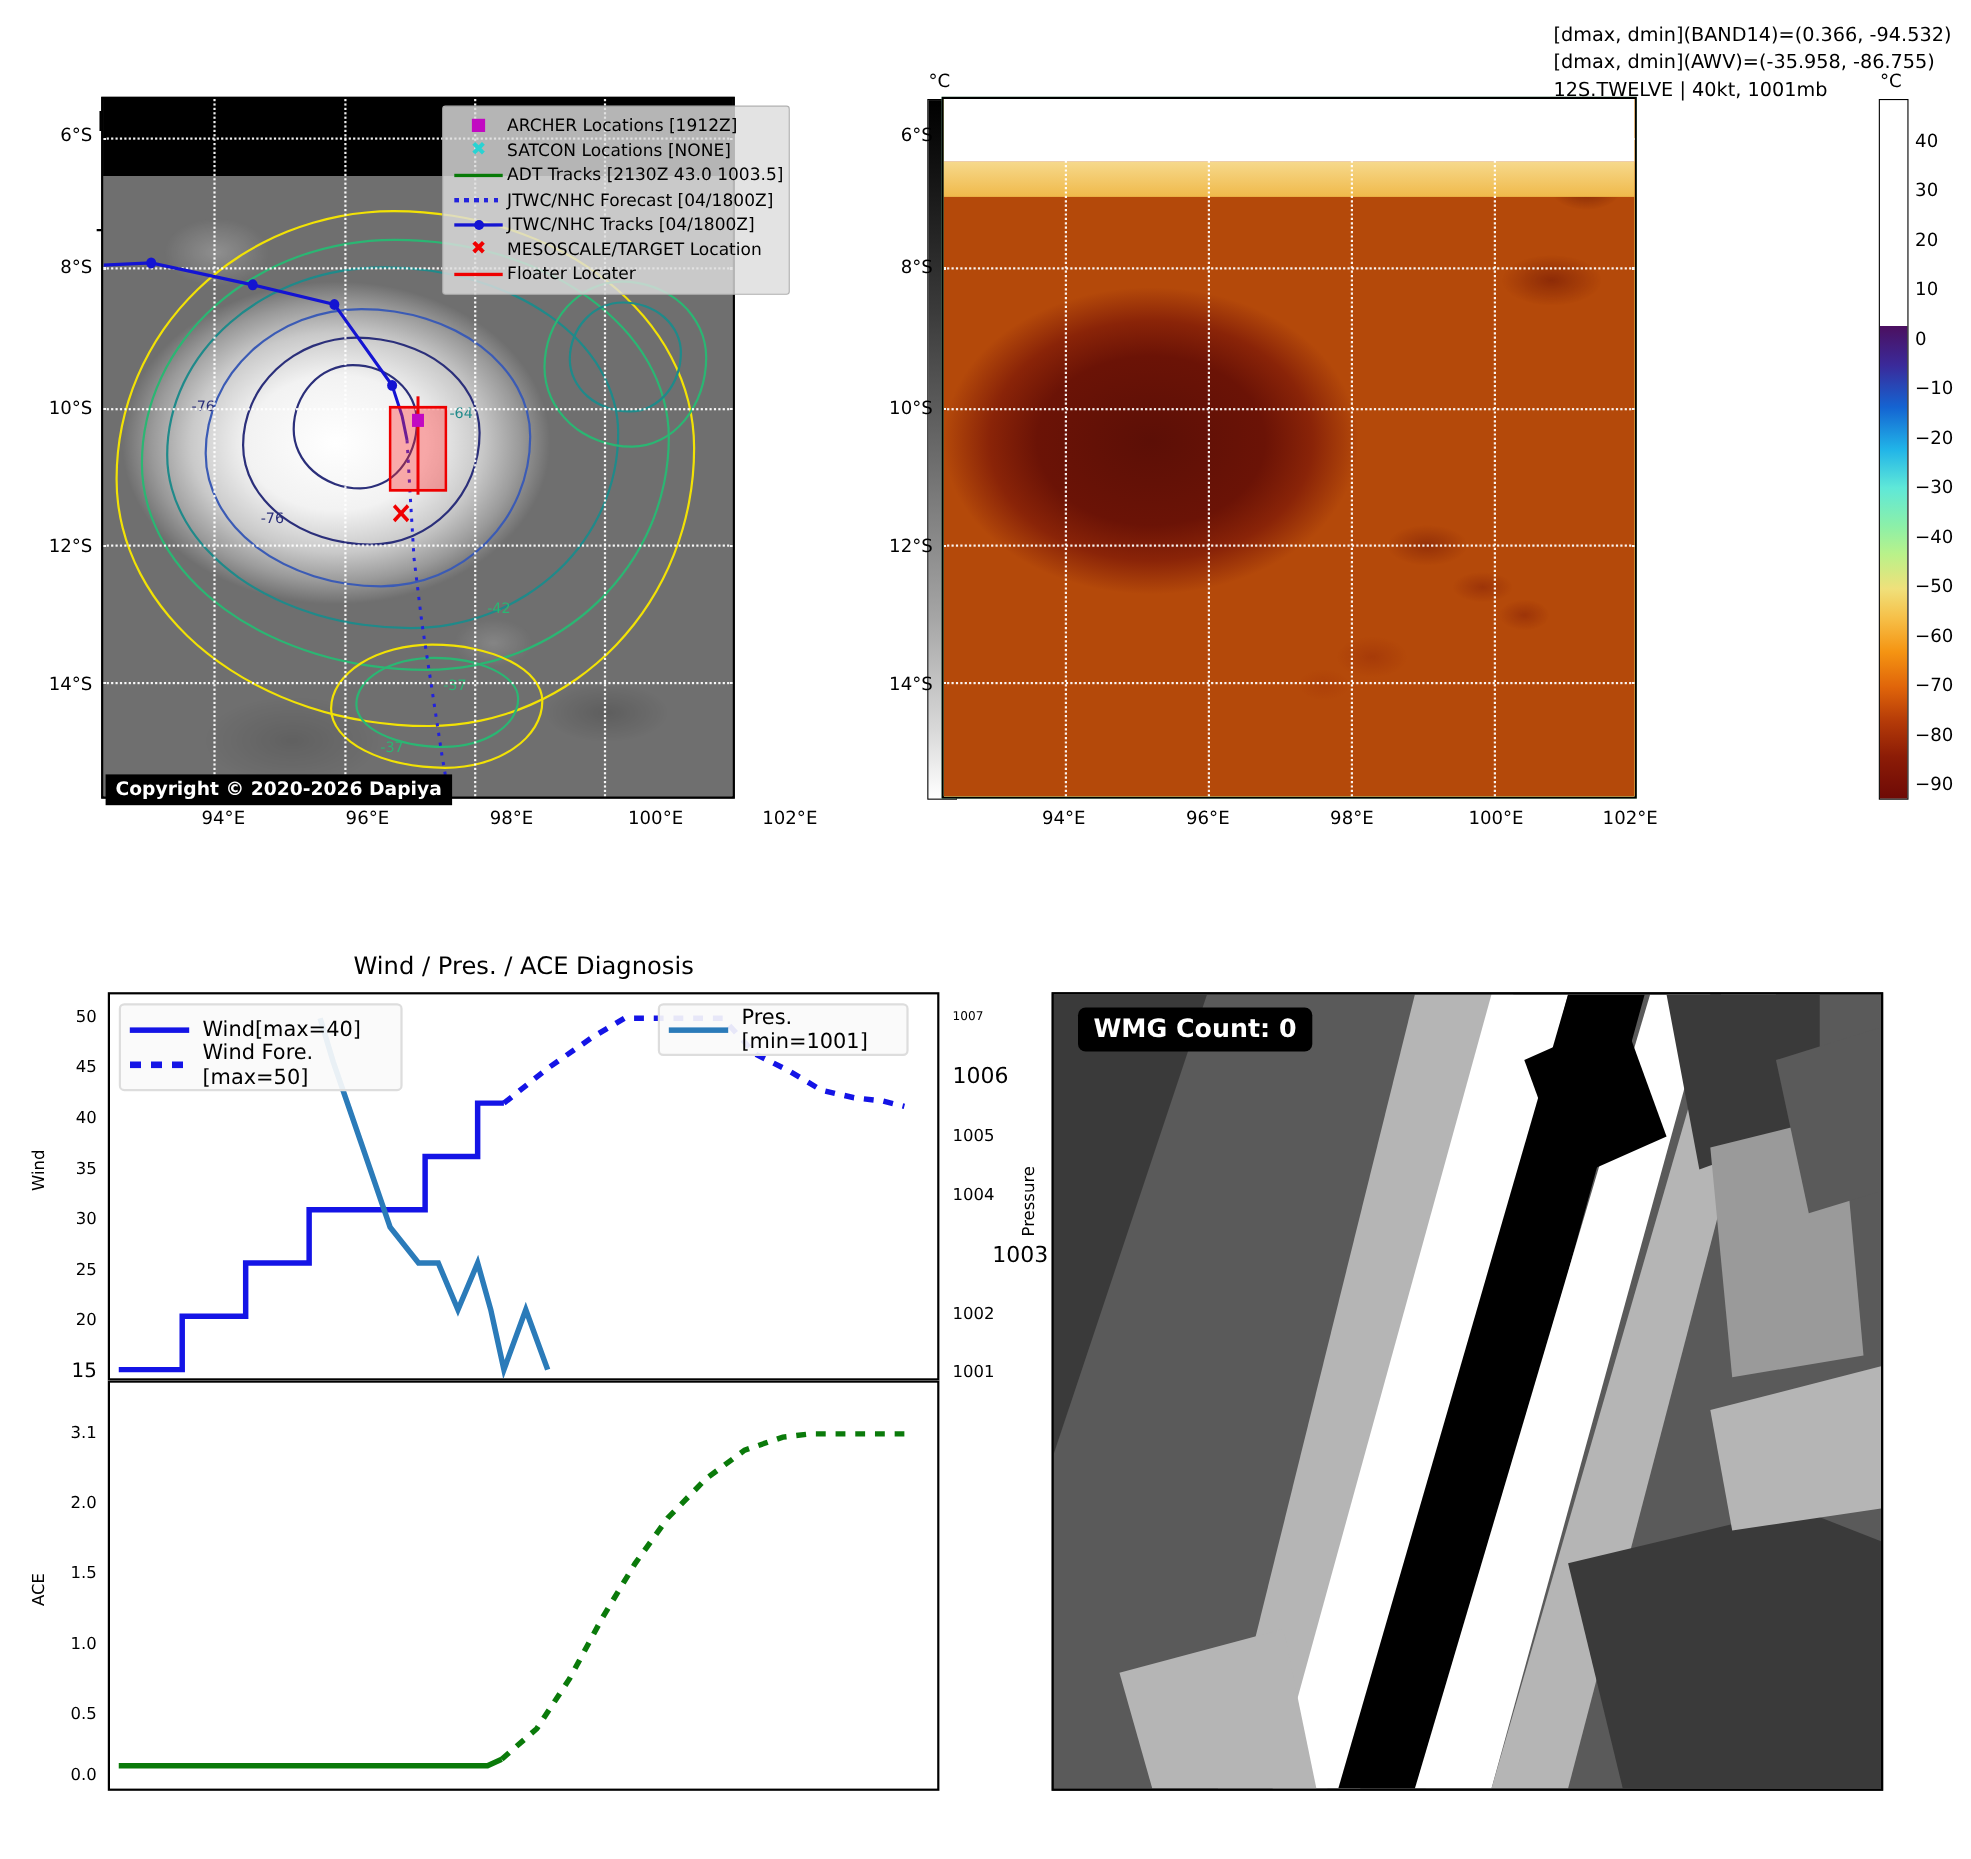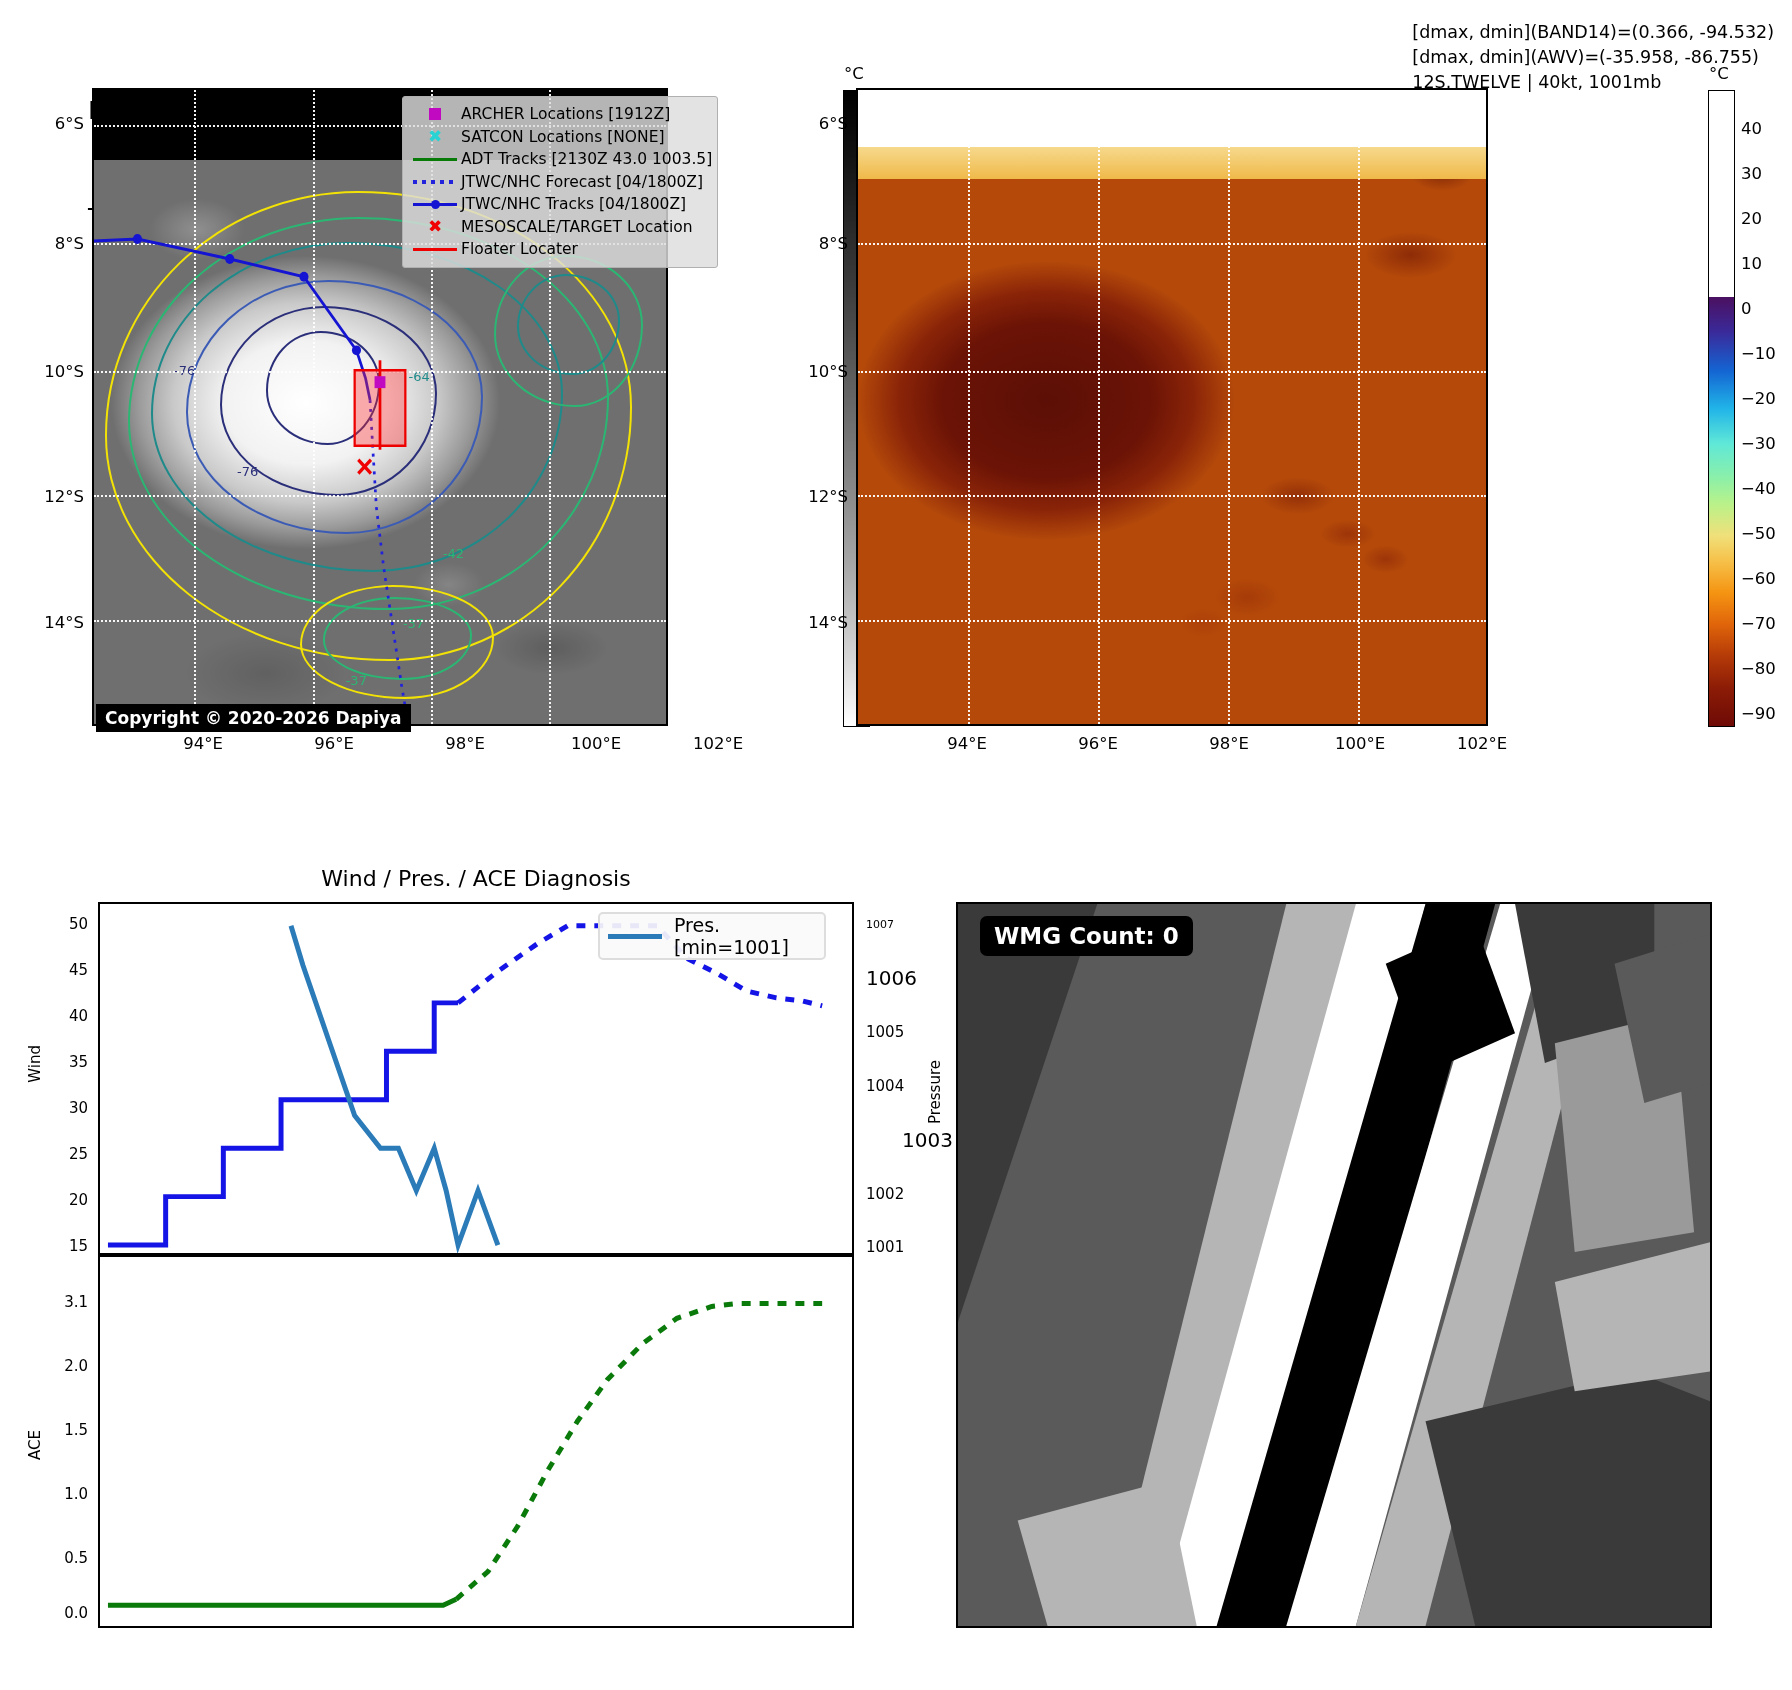--- a/index.html
+++ b/index.html
@@ -338,38 +338,52 @@
     <svg class="plot" viewBox="0 0 756 353" preserveAspectRatio="none">
 
       <polyline fill="none" stroke="#1414e6" stroke-width="5" points="8,345 66,345 66,296 124,296 124,247 182,247 182,198 288,198 288,149 336,149 336,100 360,100"></polyline>
 
       <polyline fill="none" stroke="#1414e6" stroke-width="5" stroke-dasharray="9 9" points="360,100 400,68 440,40 470,22 520,22 560,22 590,55 620,70 650,88 680,95 706,98 726,103"></polyline>
 
       <polyline fill="none" stroke="#2b7bb9" stroke-width="5" points="192,22 204,62 230,138 256,214 282,247 300,247 318,290 336,247 348,290 360,345 380,290 400,345"></polyline>
     </svg>
   </div>
 
+  <div id="legend-wind">
+    <div class="wl-row">
+      <span class="wl-key">
+          <i class="wl-solid-blue"></i>
+        </span>
+      <span>Wind[max=40]</span>
+    </div>
+    <div class="wl-row">
+      <span class="wl-key">
+          <i class="wl-dot-blue"></i>
+        </span>
+      <span>Wind Fore.[max=50]</span>
+    </div>
+  </div>
 
   <div id="legend-pres">
     <div class="wl-row">
       <span class="wl-key">
           <i class="wl-solid-steel"></i>
         </span>
       <span>Pres.[min=1001]</span>
     </div>
   </div>
 
   <div class="tick r" style="left:88px;top:924px;font-size:15px;">50</div>
   <div class="tick r" style="left:88px;top:970px;font-size:15px;">45</div>
   <div class="tick r" style="left:88px;top:1016px;font-size:15px;">40</div>
   <div class="tick r" style="left:88px;top:1062px;font-size:15px;">35</div>
   <div class="tick r" style="left:88px;top:1108px;font-size:15px;">30</div>
   <div class="tick r" style="left:88px;top:1154px;font-size:15px;">25</div>
   <div class="tick r" style="left:88px;top:1200px;font-size:15px;">20</div>
-  <div class="tick r" style="left:88px;top:1246px;font-size:15px;">15</div>
+  <div class="tick r" style="left:88px;top:1246px;font-size:18px;">15</div>
   <div class="axlabel vert" style="left:26px;top:1045px;">Wind</div>
 
   <div class="tick l" style="left:866px;top:924px;font-size:11px;">1007</div>
   <div class="tick l" style="left:866px;top:978px;font-size:20px;">1006</div>
   <div class="tick l" style="left:866px;top:1032px;font-size:15px;">1005</div>
   <div class="tick l" style="left:866px;top:1086px;font-size:15px;">1004</div>
   <div class="tick l" style="left:902px;top:1140px;font-size:20px;">1003</div>
   <div class="tick l" style="left:866px;top:1194px;font-size:15px;">1002</div>
   <div class="tick l" style="left:866px;top:1247px;font-size:15px;">1001</div>
   <div class="axlabel vert" style="left:926px;top:1060px;">Pressure</div>

